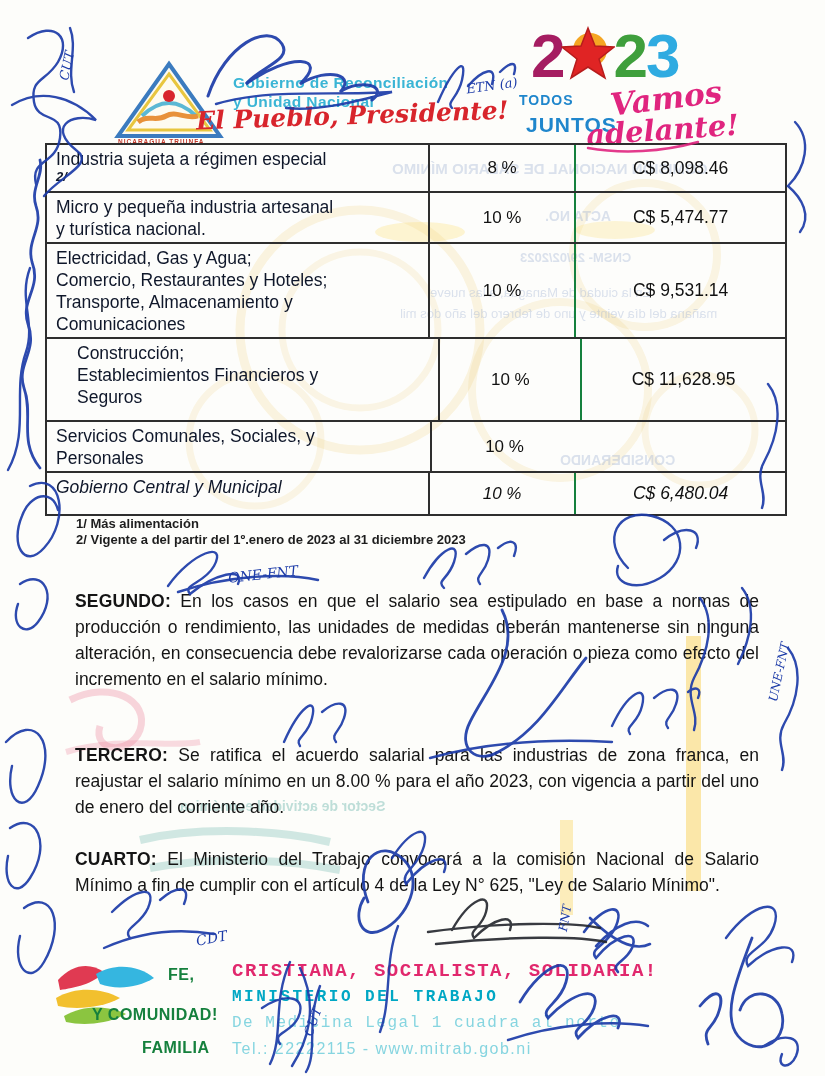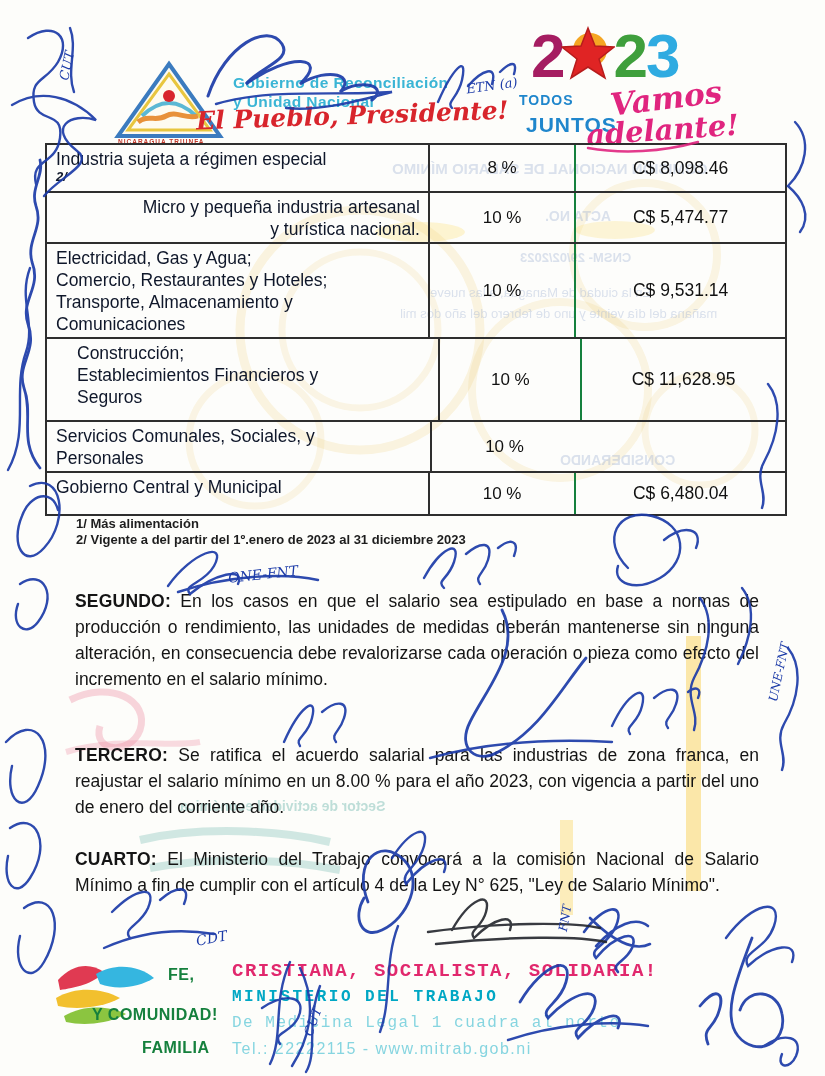--- a/index.html
+++ b/index.html
@@ -35,22 +35,22 @@
       border:2.5px solid #2e2e2e;box-sizing:border-box;background:rgba(255,255,255,.25);}
   .t-row{display:flex;box-sizing:border-box;border-top:2px solid #2e2e2e;}
   .t-row:first-child{border-top:none;}
   .c-sector{width:383px;box-sizing:border-box;padding:3px 8px 2px 9px;
       font-size:17.5px;line-height:22px;white-space:pre-line;color:#0f172a;}
   .cell-note{display:block;font-weight:bold;font-size:13px;font-style:italic;line-height:14px;}
   .c-percent{width:147px;box-sizing:border-box;border-left:2px solid #2e2e2e;
       display:flex;align-items:center;justify-content:center;font-size:17px;color:#111;}
   .c-amount{width:212px;box-sizing:border-box;border-left:2px solid #15803d;
       display:flex;align-items:center;justify-content:center;font-size:17.5px;color:#111;}
-  .rh1{min-height:46px;} .rh2{min-height:46px;text-align:right;} .rh3{min-height:95px;}
-  .rh4{min-height:83px;padding-left:21px;} .rh5{min-height:45px;} .rh6{min-height:43px;}
+  .rh1{min-height:46px;} .rh2{min-height:46px;} .rh3{min-height:95px;}
+  .rh4{min-height:83px;padding-left:21px;} .rh5{min-height:45px;} .rh6{min-height:43px;font-style:italic;}
   
   .footnote{position:absolute;left:76px;font-size:13px;font-weight:bold;color:#1d1d1d;}
   .para{position:absolute;left:75px;width:684px;font-size:17.5px;line-height:26px;
         text-align:justify;color:#141414;margin:0;}
   .para b{letter-spacing:.2px;}
   
   .footer-slogan{position:absolute;left:232px;top:960px;font-family:"Liberation Mono",monospace;
         font-size:19px;font-weight:bold;color:#e1286d;letter-spacing:1.5px;white-space:nowrap;}
   .footer-ministry{position:absolute;left:232px;top:988px;font-family:"Liberation Mono",monospace;
         font-size:16px;font-weight:bold;color:#00a7c4;letter-spacing:2.5px;}

